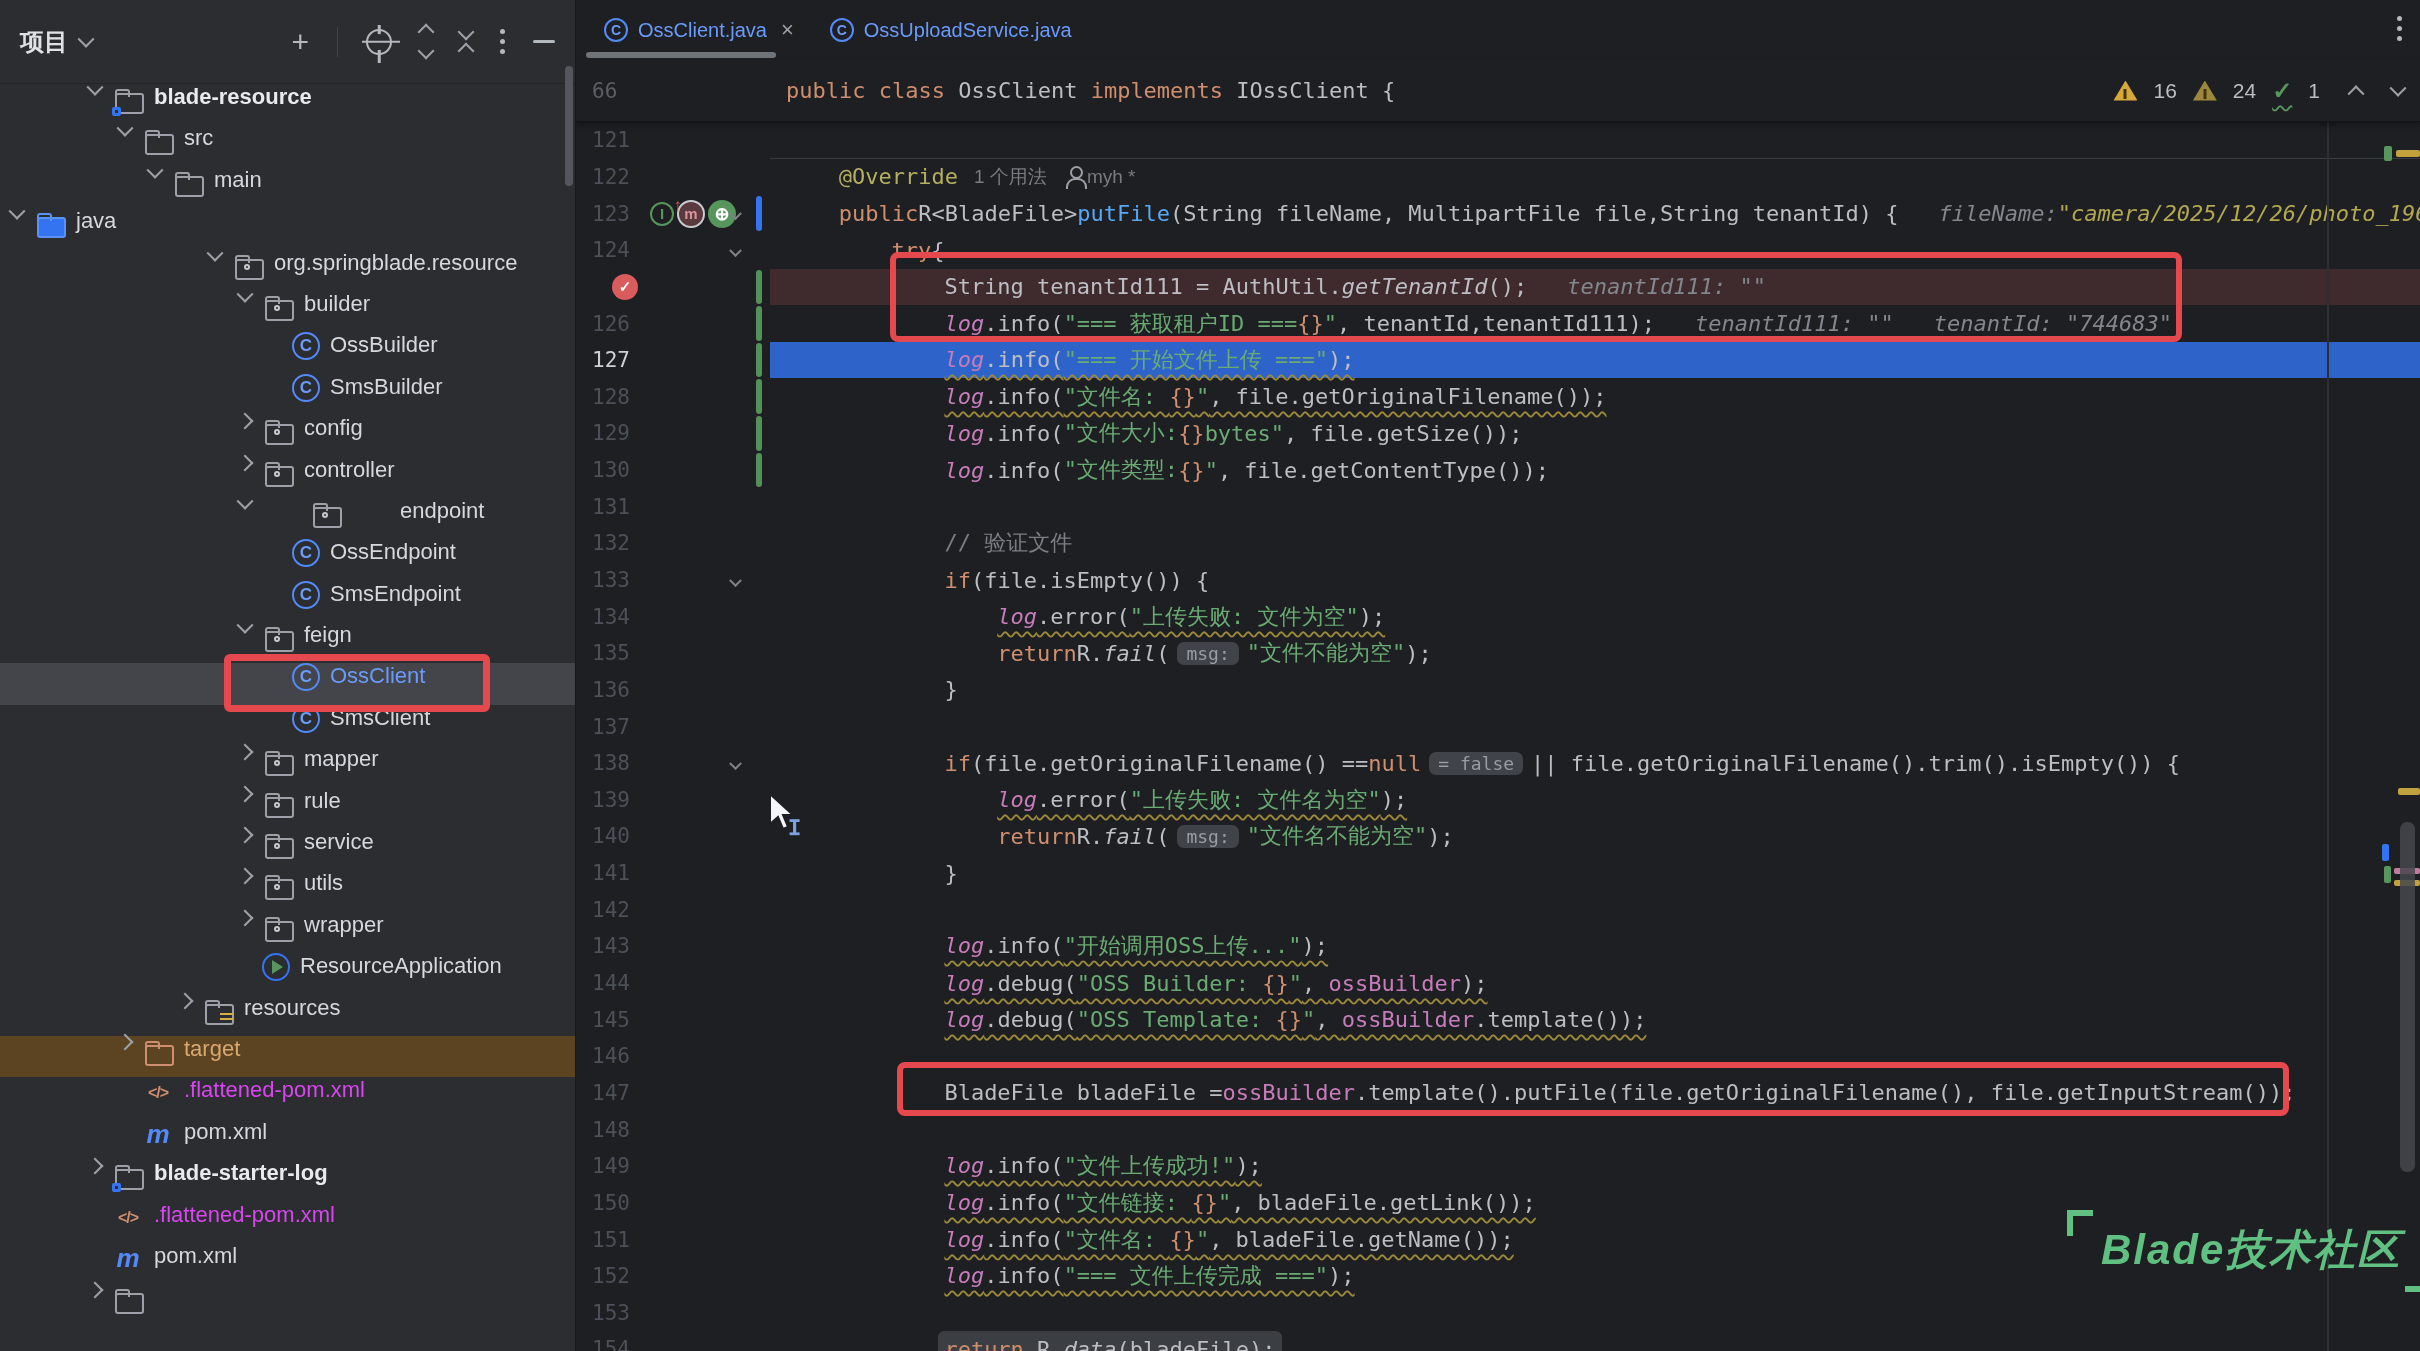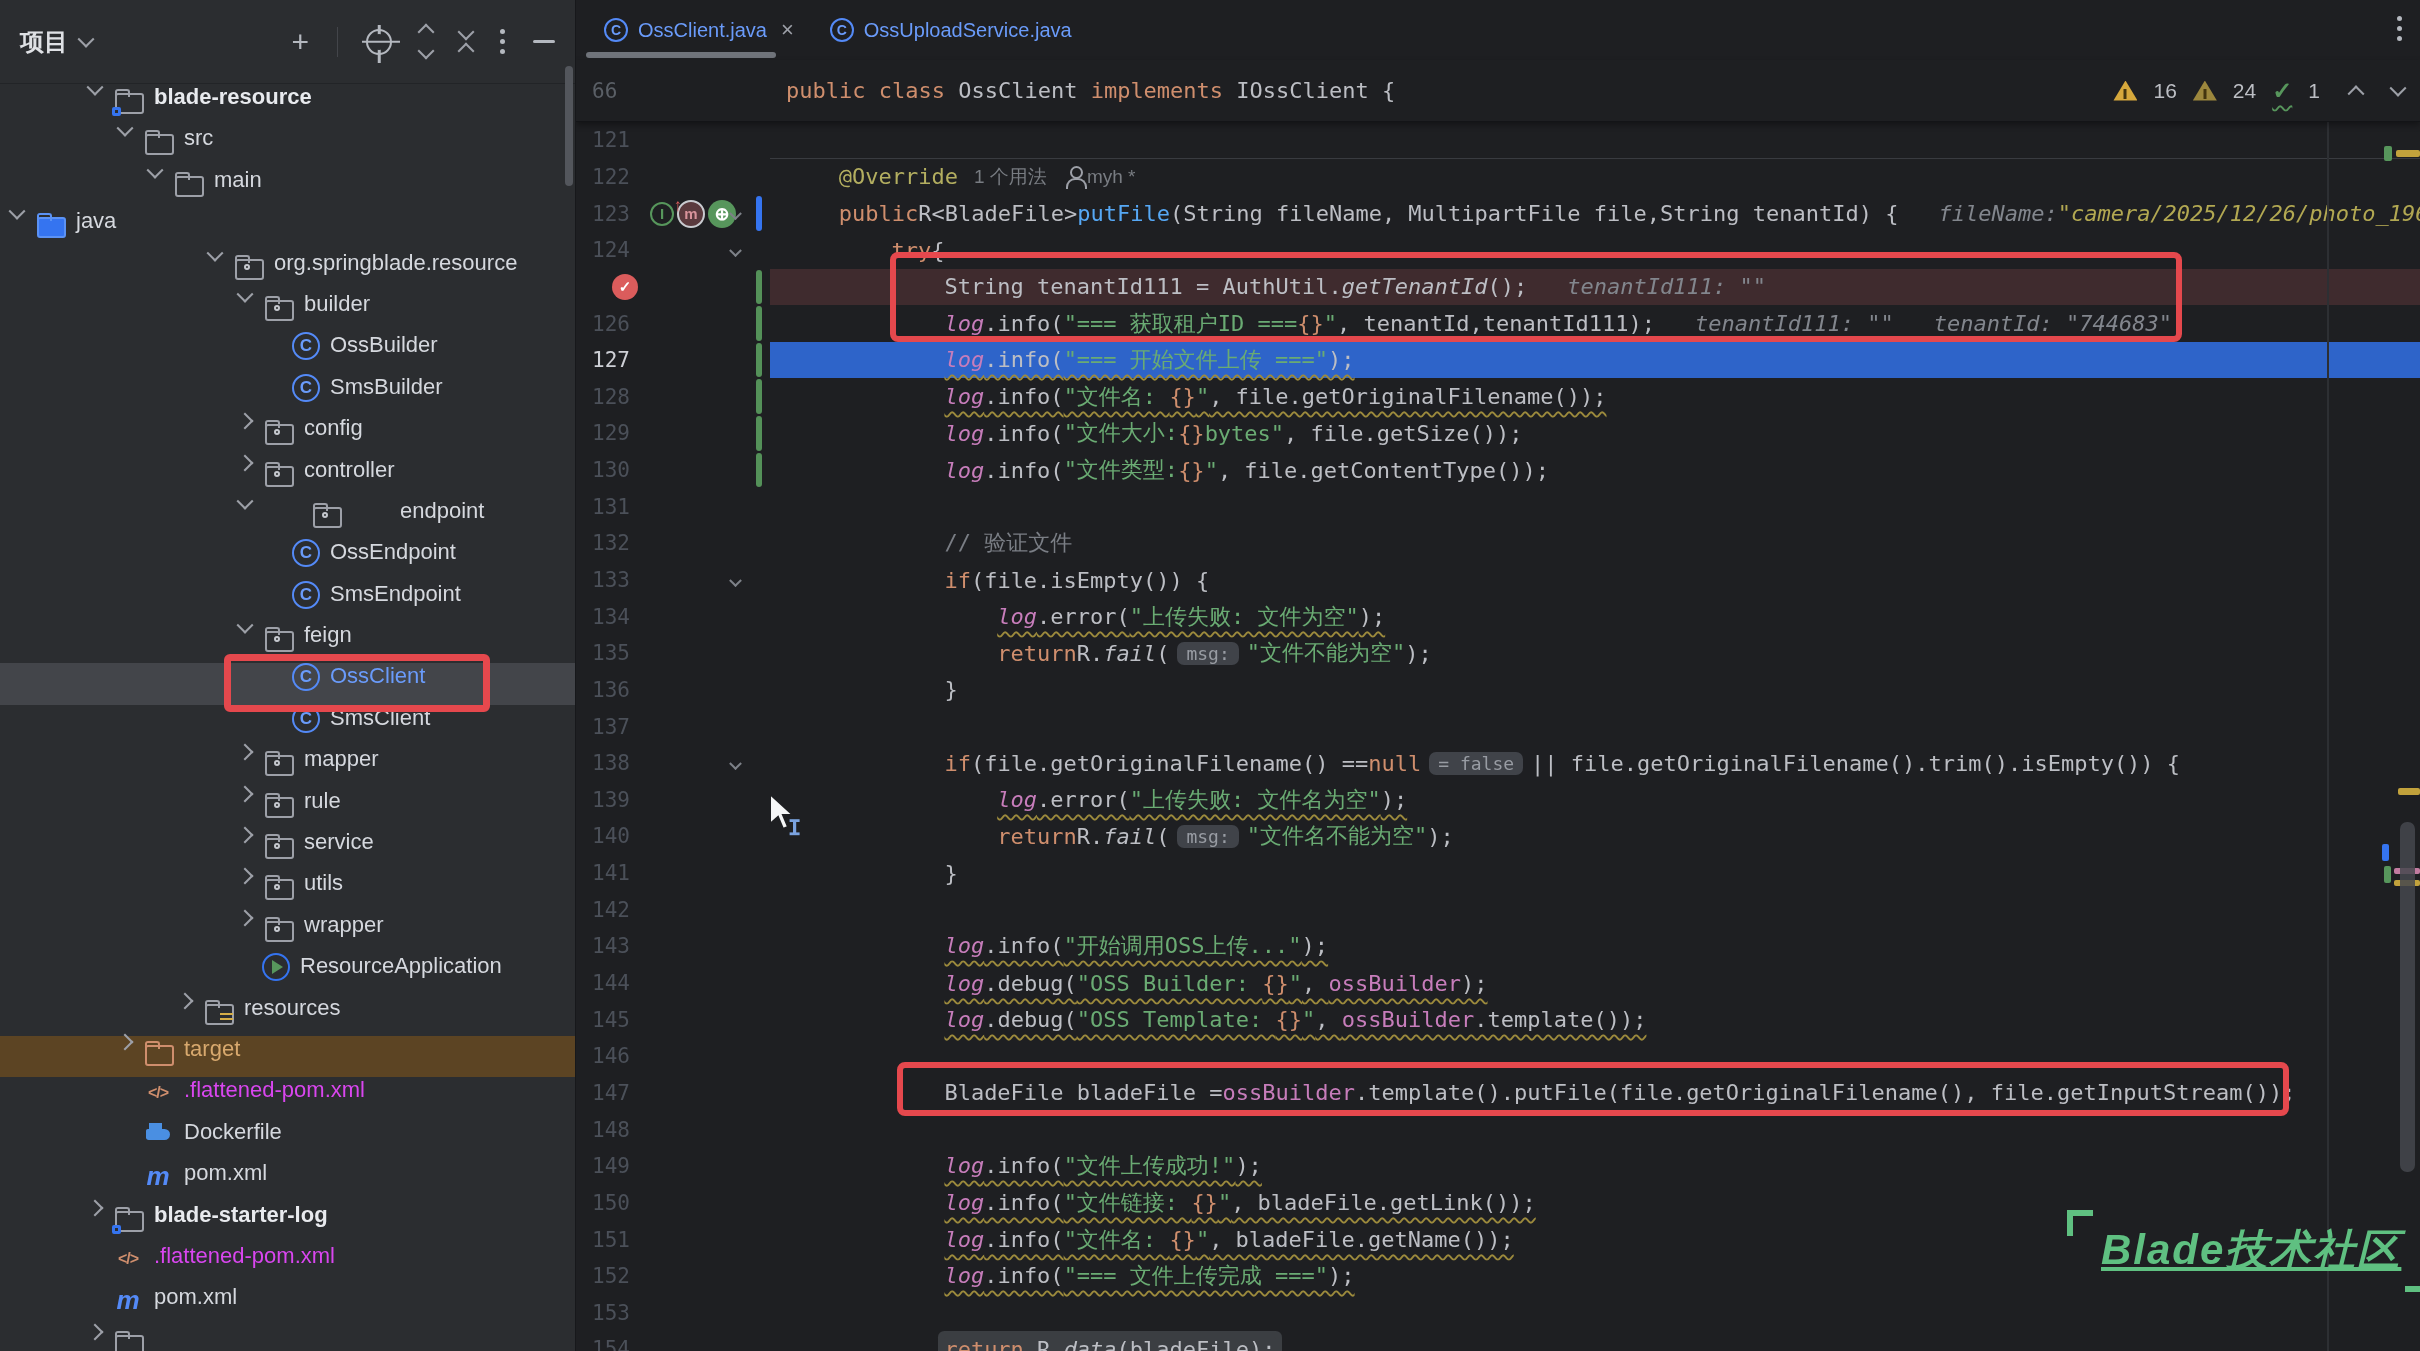--- a/index.html
+++ b/index.html
@@ -129,21 +129,21 @@
   .bp{position:absolute;left:36px;top:50%;transform:translateY(-50%);width:26px;height:26px;
     border-radius:50%;background:#db5c5c;color:#fff;display:flex;align-items:center;justify-content:center;
     font-size:15px;font-weight:700;font-family:"Liberation Sans",sans-serif;}
   .msep{position:absolute;left:194px;right:0;height:1px;background:#393b40;}
   
   .redbox{position:absolute;border:6px solid #e5484d;border-radius:8px;pointer-events:none;z-index:8;}
   .guide{position:absolute;top:122px;bottom:0;width:2px;background:#2d2f33;}
   .stripe{position:absolute;border-radius:2px;}
   .sb-thumb{position:absolute;width:15px;border-radius:7px;background:#45484d;opacity:.85;}
   .watermark{position:absolute;color:#5fc081;font-weight:700;font-style:italic;font-size:42px;
-    letter-spacing:2px;z-index:9;text-decoration:underline;}
+    letter-spacing:2px;z-index:9;}
   .wm-br{position:absolute;width:26px;height:26px;border:0 solid #5fc081;}
   .wm-tl{left:-34px;top:-12px;border-left-width:6px;border-top-width:6px;}
   .wm-rb{right:-30px;bottom:-14px;border-right-width:6px;border-bottom-width:6px;}
   .cursor{position:absolute;z-index:20;}
 </style>
 </head>
 <body>
 
 <div class="app">
 
@@ -357,27 +357,20 @@
           <span class="tslot">
             <span class="chev closed"></span>
           </span>
           <span class="ic ic-xfolder"></span>
           <span class="tlabel tgt">target</span>
         </div>
         <div class="trow" style="padding-left: 108px;">
           <span class="tslot"></span>
           <span class="ic ic-xml">&lt;/&gt;</span>
           <span class="tlabel orange">.flattened-pom.xml</span>
-        </div>
-        <div class="trow" style="padding-left: 108px;">
-          <span class="tslot"></span>
-          <span class="ic ic-docker">
-            <i></i>
-          </span>
-          <span class="tlabel">Dockerfile</span>
         </div>
         <div class="trow" style="padding-left: 108px;">
           <span class="tslot"></span>
           <span class="ic ic-maven">m</span>
           <span class="tlabel">pom.xml</span>
         </div>
         <div class="trow" style="padding-left: 78px;">
           <span class="tslot">
             <span class="chev closed"></span>
           </span>

